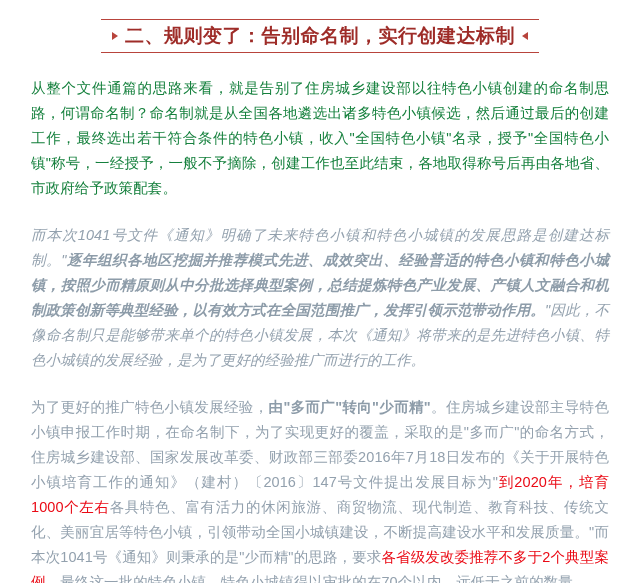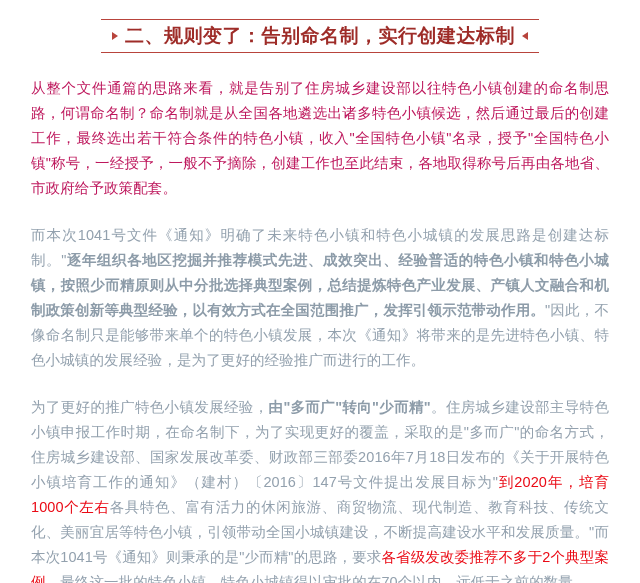--- a/index.html
+++ b/index.html
@@ -108,18 +108,18 @@
     <div class="rule rule-top" style="background: rgb(184, 68, 60);"></div>
     <div class="heading-row">
       <span class="tri tri-right" style="border-left-color: rgb(184, 68, 60);"></span>
       <span class="heading-text" style="color: rgb(158, 44, 40);">二、规则变了：告别命名制，实行创建达标制</span>
       <span class="tri tri-left" style="border-right-color: rgb(184, 68, 60);"></span>
     </div>
     <div class="rule rule-bottom" style="background: rgb(184, 68, 60);"></div>
   </div>
 
   <div class="body-wrap">
-    <p class="para" style="color: #be185d;"><span>从整个文件通篇的思路来看，就是告别了住房城乡建设部以往特色小镇创建的命名制思路，何谓命名制？命名制就是从全国各地遴选出诸多特色小镇候选，然后通过最后的创建工作，最终选出若干符合条件的特色小镇，收入"全国特色小镇"名录，授予"全国特色小镇"称号，一经授予，一般不予摘除，创建工作也至此结束，各地取得称号后再由各地省、市政府给予政策配套。</span></p>
-    <p class="para" style="color: rgb(147, 161, 174);"><span>而本次1041号文件《通知》明确了未来特色小镇和特色小城镇的发展思路是创建达标制。"</span><span class="b" style="color: rgb(141, 156, 169);">逐年组织各地区挖掘并推荐模式先进、成效突出、经验普适的特色小镇和特色小城镇，按照少而精原则从中分批选择典型案例，总结提炼特色产业发展、产镇人文融合和机制政策创新等典型经验，以有效方式在全国范围推广，发挥引领示范带动作用。</span><span>"因此，不像命名制只是能够带来单个的特色小镇发展，本次《通知》将带来的是先进特色小镇、特色小城镇的发展经验，是为了更好的经验推广而进行的工作。</span></p>
+    <p class="para" style="color: #15803d;"><span>从整个文件通篇的思路来看，就是告别了住房城乡建设部以往特色小镇创建的命名制思路，何谓命名制？命名制就是从全国各地遴选出诸多特色小镇候选，然后通过最后的创建工作，最终选出若干符合条件的特色小镇，收入"全国特色小镇"名录，授予"全国特色小镇"称号，一经授予，一般不予摘除，创建工作也至此结束，各地取得称号后再由各地省、市政府给予政策配套。</span></p>
+    <p class="para" style="color: rgb(147, 161, 174); font-style: italic;"><span>而本次1041号文件《通知》明确了未来特色小镇和特色小城镇的发展思路是创建达标制。"</span><span class="b" style="color: rgb(141, 156, 169);">逐年组织各地区挖掘并推荐模式先进、成效突出、经验普适的特色小镇和特色小城镇，按照少而精原则从中分批选择典型案例，总结提炼特色产业发展、产镇人文融合和机制政策创新等典型经验，以有效方式在全国范围推广，发挥引领示范带动作用。</span><span>"因此，不像命名制只是能够带来单个的特色小镇发展，本次《通知》将带来的是先进特色小镇、特色小城镇的发展经验，是为了更好的经验推广而进行的工作。</span></p>
     <p class="para" style="color: rgb(147, 161, 174);"><span>为了更好的推广特色小镇发展经验，</span><span class="b" style="color: rgb(141, 156, 169);">由"多而广"转向"少而精"</span><span>。住房城乡建设部主导特色小镇申报工作时期，在命名制下，为了实现更好的覆盖，采取的是"多而广"的命名方式，住房城乡建设部、国家发展改革委、财政部三部委2016年7月18日发布的《关于开展特色小镇培育工作的通知》（建村）〔2016〕147号文件提出发展目标为"</span><span class="red" style="color: rgb(234, 10, 21);">到2020年，培育1000个左右</span><span>各具特色、富有活力的休闲旅游、商贸物流、现代制造、教育科技、传统文化、美丽宜居等特色小镇，引领带动全国小城镇建设，不断提高建设水平和发展质量。"而本次1041号《通知》则秉承的是"少而精"的思路，要求</span><span class="red" style="color: rgb(234, 10, 21);">各省级发改委推荐不多于2个典型案例</span><span>，最终这一批的特色小镇、特色小城镇得以审批的在70个以内，远低于之前的数量。</span></p>
   </div>
 
 </div>
 
 </body></html>

